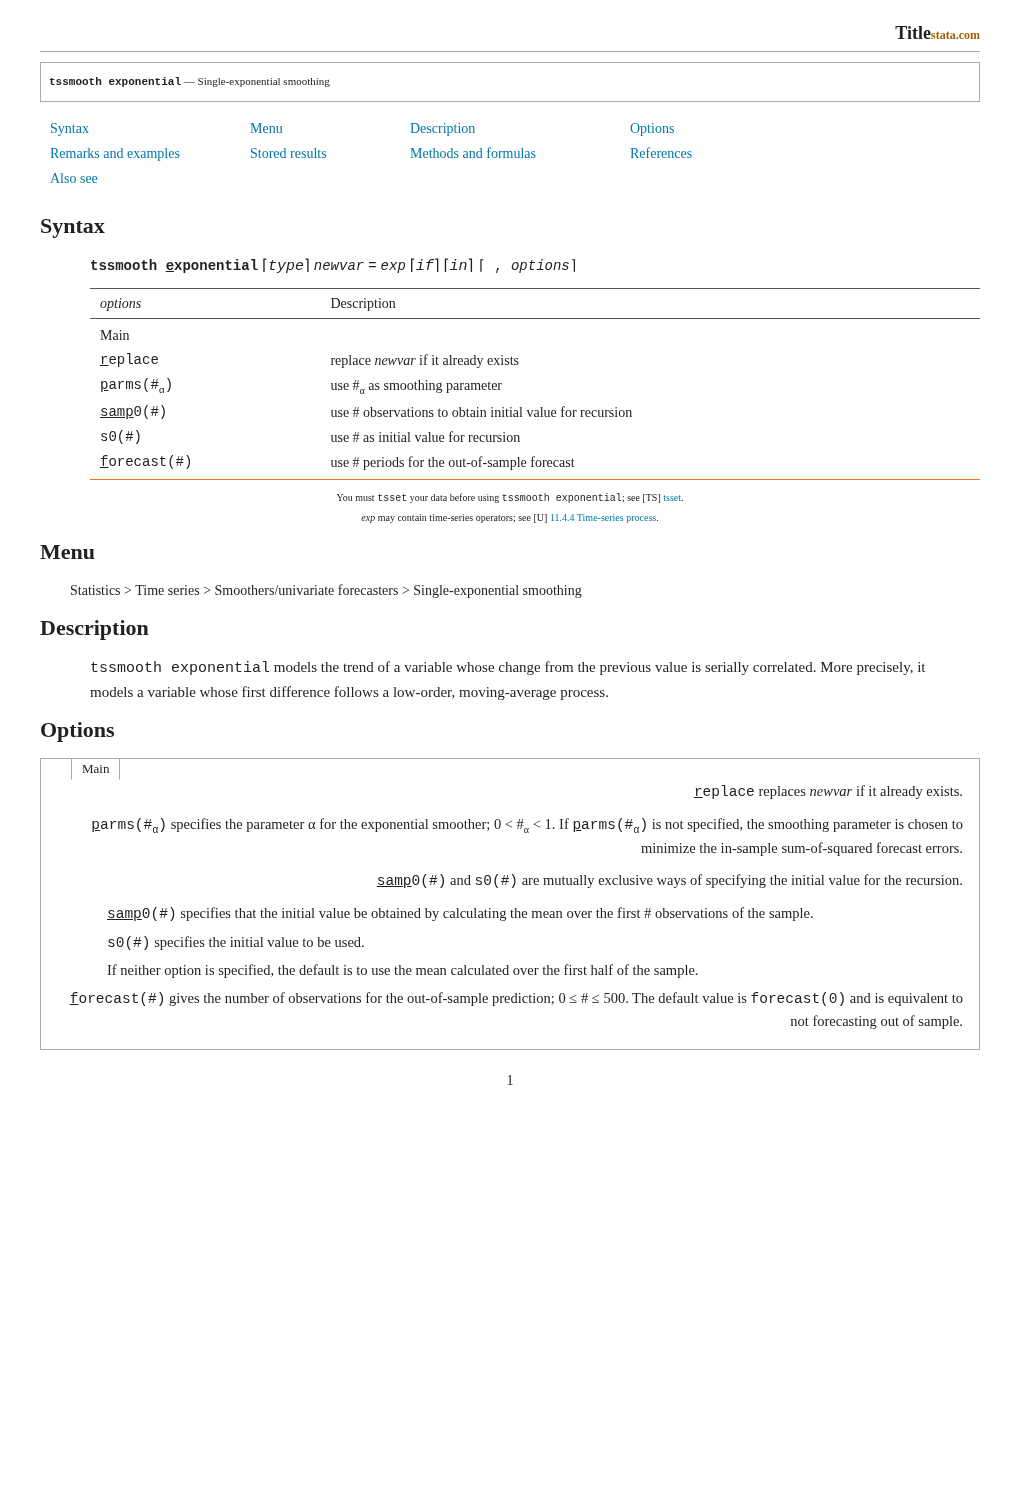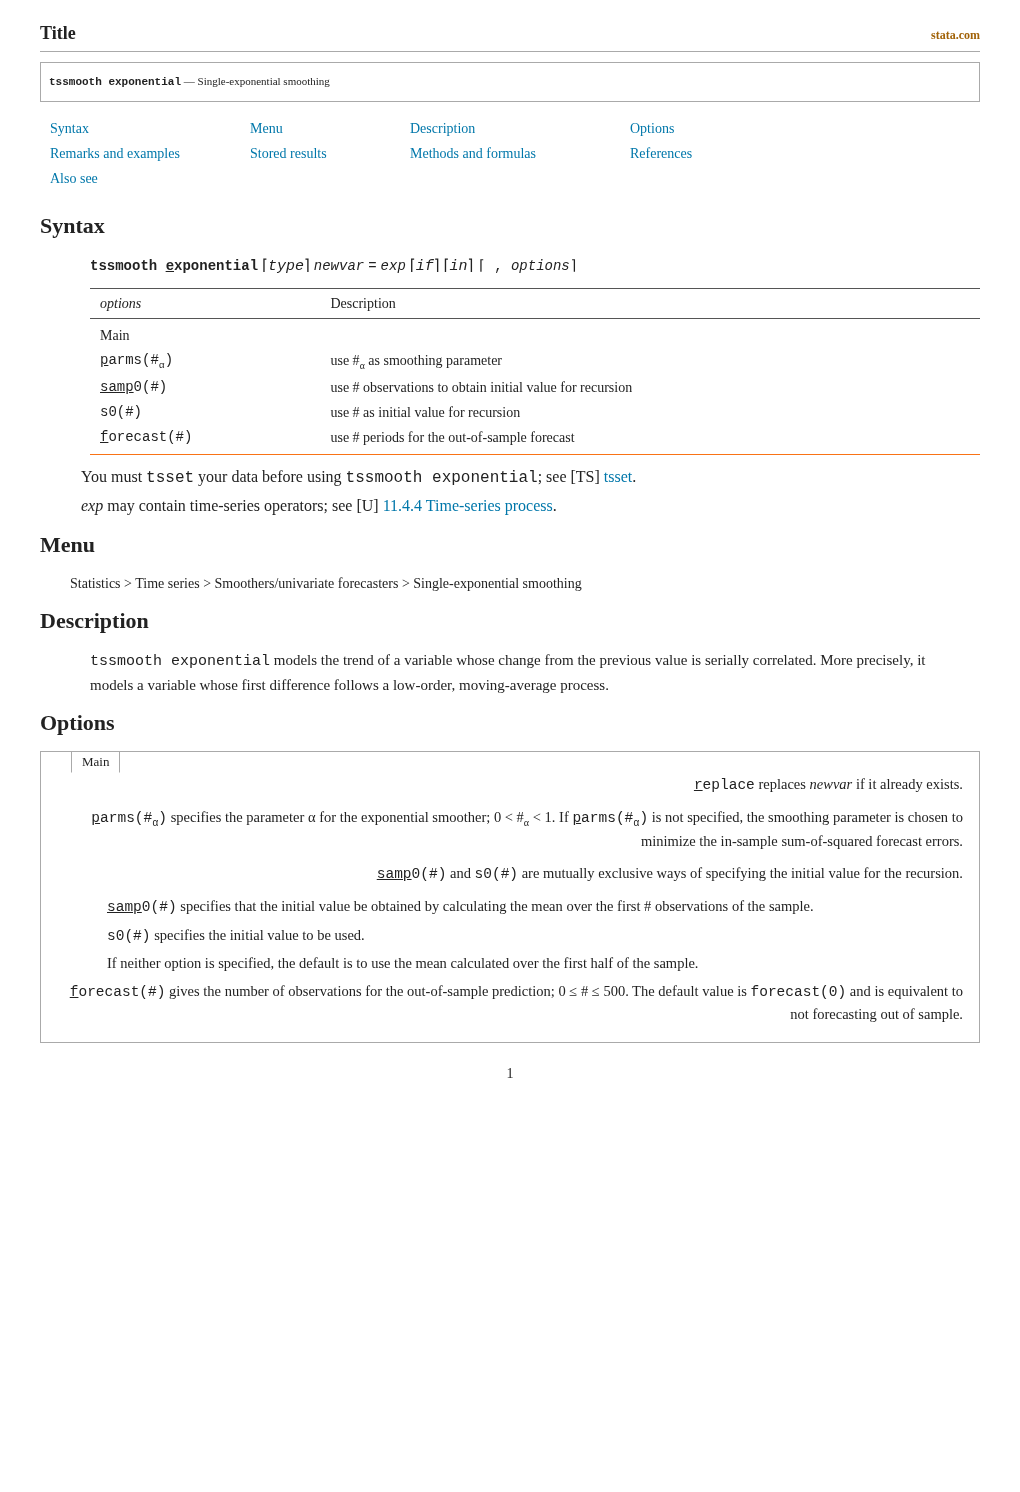--- a/index.html
+++ b/index.html
@@ -7,21 +7,21 @@
       font-family: Georgia, 'Times New Roman', serif;
       font-size: 15px;
       color: #222;
       background: #fff;
       padding: 20px 40px;
       max-width: 1020px;
       line-height: 1.5;
     }
     .title-bar {
       display: flex;
-      justify-content: space-between;
+      justify-content: flex-end;
       align-items: baseline;
       border-bottom: 1px solid #aaa;
       padding-bottom: 4px;
       margin-bottom: 10px;
     }
     .title-bar .title-text {
       font-size: 18px;
       font-weight: bold;
     }
     .title-bar .stata-link {
@@ -99,23 +99,24 @@
     }
     .options-table .section-label {
       font-style: normal;
       font-family: Georgia, serif;
       padding-top: 6px;
     }
     .mono { font-family: 'Courier New', Courier, monospace; }
     .underline { text-decoration: underline; }
     .italic { font-style: italic; text-align: center; }
     .note-box {
-      margin: 10px 41px;
-      font-size: 16px;
+      margin: 10px 13px;
+      font-size: 10px;
       color: #222;
+      text-align: center;
     }
     .note-box p { margin-bottom: 4px; }
     .link-blue { color: #07a; text-decoration: none; }
     .bottom-rule { border-bottom: 1px solid #f97316; margin-bottom: 4px; }
     .section-content {
       margin-left: 50px;
       margin-right: 20px;
       font-size: 15px;
       margin-bottom: 10px;
     }
@@ -209,20 +210,24 @@
     <tr>
       <th><em>options</em></th>
       <th>Description</th>
     </tr>
   </thead>
   <tbody>
     <tr>
       <td colspan="2" class="section-label">Main</td>
     </tr>
     <tr>
+      <td class="mono"><span class="underline">r</span>eplace</td>
+      <td>replace <em>newvar</em> if it already exists</td>
+    </tr>
+    <tr>
       <td class="mono"><span class="underline">p</span>arms(#<sub>α</sub>)</td>
       <td>use #<sub>α</sub> as smoothing parameter</td>
     </tr>
     <tr>
       <td class="mono"><span class="underline">samp</span>0(#)</td>
       <td>use # observations to obtain initial value for recursion</td>
     </tr>
     <tr>
       <td class="mono">s0(#)</td>
       <td>use # as initial value for recursion</td>

